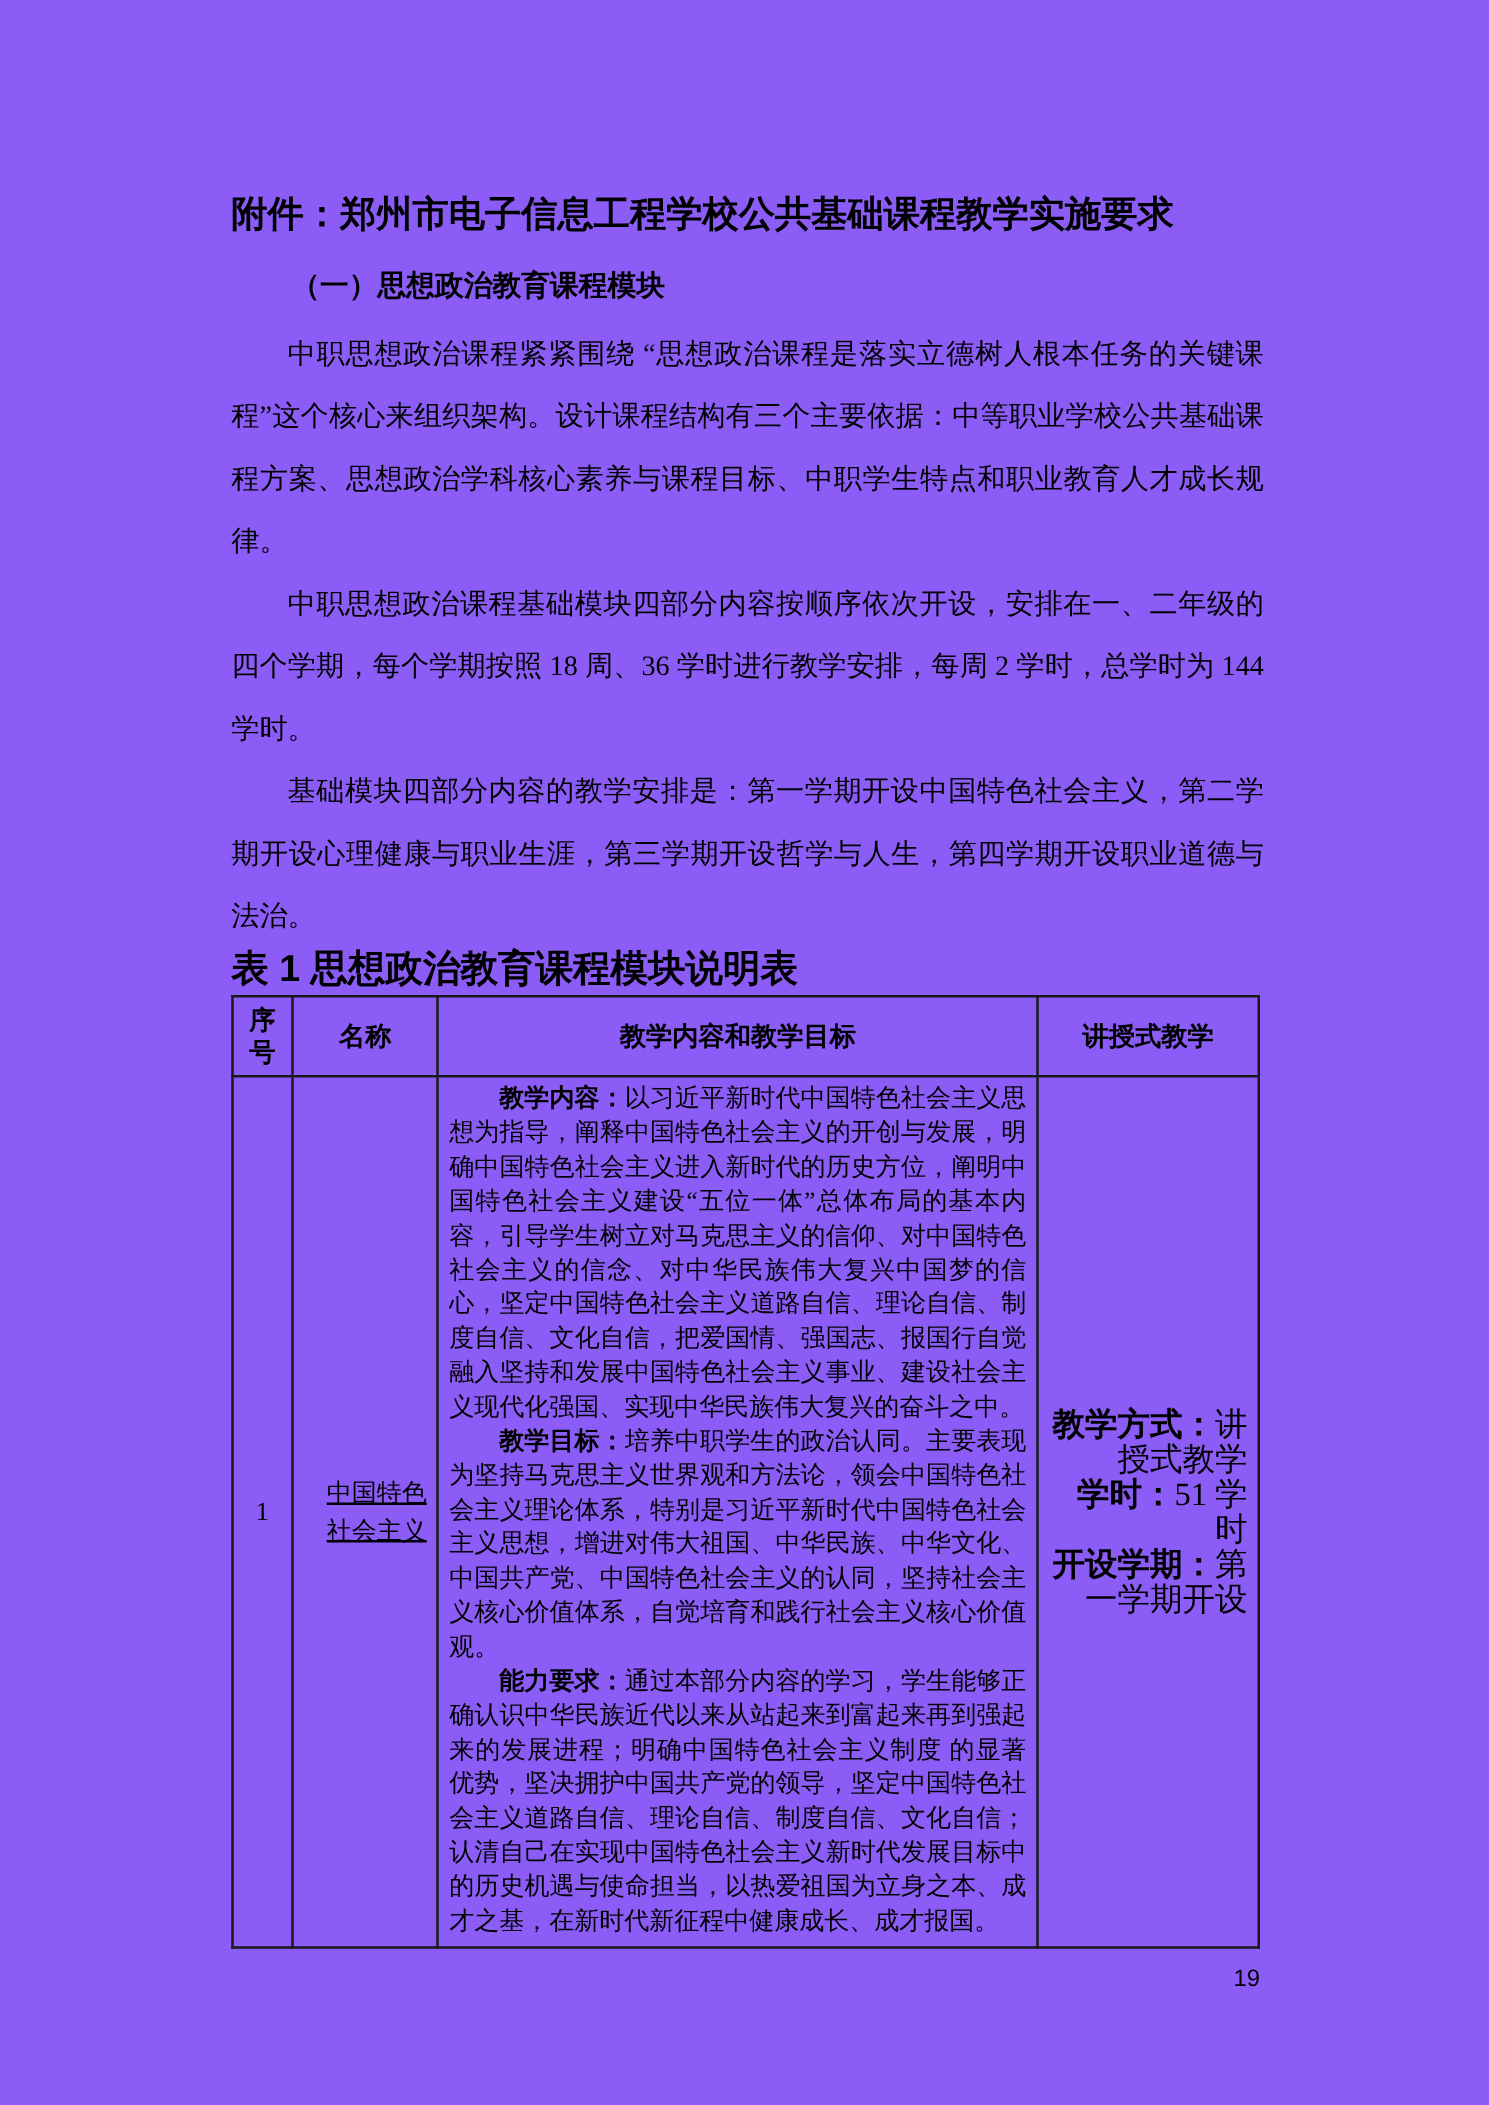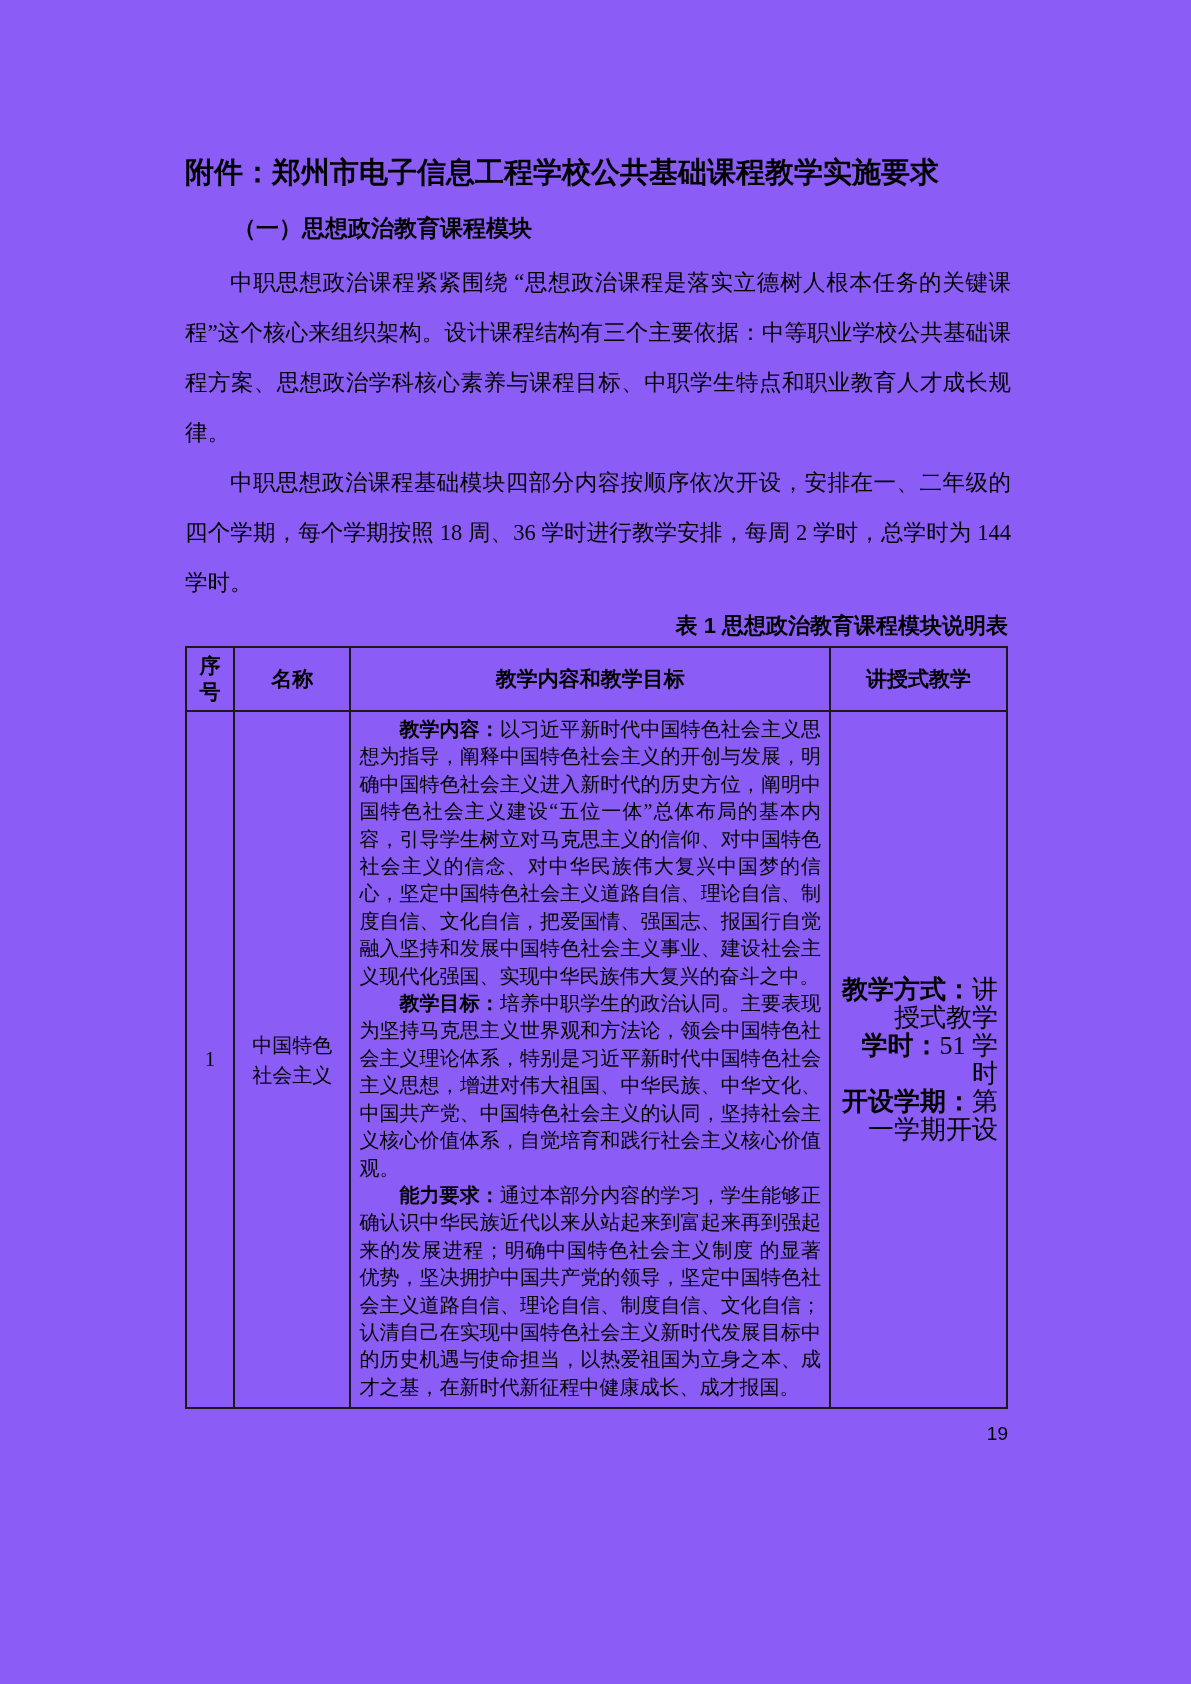--- a/index.html
+++ b/index.html
@@ -36,24 +36,24 @@
   }
   p.body-para {
     font-size: 22.5px;
     line-height: 50px;
     text-indent: 2em;
     text-align: justify;
     margin: 0;
   }
   .table-caption {
     font-family: "Liberation Sans", "DejaVu Sans", sans-serif;
-    font-size: 22px;
+    font-size: 30px;
     font-weight: 700;
     line-height: 32px;
-    text-align: right;
+    text-align: left;
     width: 823px;
     margin: 2px 0 0 0;
   }
   table.module-table {
     border-collapse: collapse;
     table-layout: fixed;
     width: 823px;
     margin-top: 4px;
     padding-left: 38px;
   }
@@ -75,25 +75,26 @@
     padding: 2px 4px;
     line-height: 26px;
   }
   td.cell-index {
     text-align: center;
     vertical-align: middle;
     font-size: 21px;
     padding: 2px;
   }
   td.cell-name {
-    text-align: center;
+    text-align: right;
     vertical-align: middle;
     font-size: 20px;
     line-height: 30px;
     padding: 2px 8px;
+    text-decoration: underline;
   }
   td.cell-content {
     vertical-align: top;
     padding: 4px 8px 6px 8px;
   }
   td.cell-content p {
     font-size: 20px;
     line-height: 27.4px;
     text-indent: 2em;
     text-align: justify;
@@ -127,20 +128,21 @@
 <div class="page">
 
   <h1 class="doc-title">附件：郑州市电子信息工程学校公共基础课程教学实施要求</h1>
 
   <h2 class="section-heading">（一）思想政治教育课程模块</h2>
 
   <p class="body-para">中职思想政治课程紧紧围绕 “思想政治课程是落实立德树人根本任务的关键课程”这个核心来组织架构。设计课程结构有三个主要依据：中等职业学校公共基础课程方案、思想政治学科核心素养与课程目标、中职学生特点和职业教育人才成长规律。</p>
 
   <p class="body-para">中职思想政治课程基础模块四部分内容按顺序依次开设，安排在一、二年级的四个学期，每个学期按照 18 周、36 学时进行教学安排，每周 2 学时，总学时为 144 学时。</p>
 
+  <p class="body-para">基础模块四部分内容的教学安排是：第一学期开设中国特色社会主义，第二学期开设心理健康与职业生涯，第三学期开设哲学与人生，第四学期开设职业道德与法治。</p>
 
   <div class="table-caption">表 1 思想政治教育课程模块说明表</div>
 
   <table class="module-table">
     <thead>
       <tr>
         <th class="col-index">序号</th>
         <th class="col-name">名称</th>
         <th class="col-content">教学内容和教学目标</th>
         <th class="col-req">讲授式教学</th>

